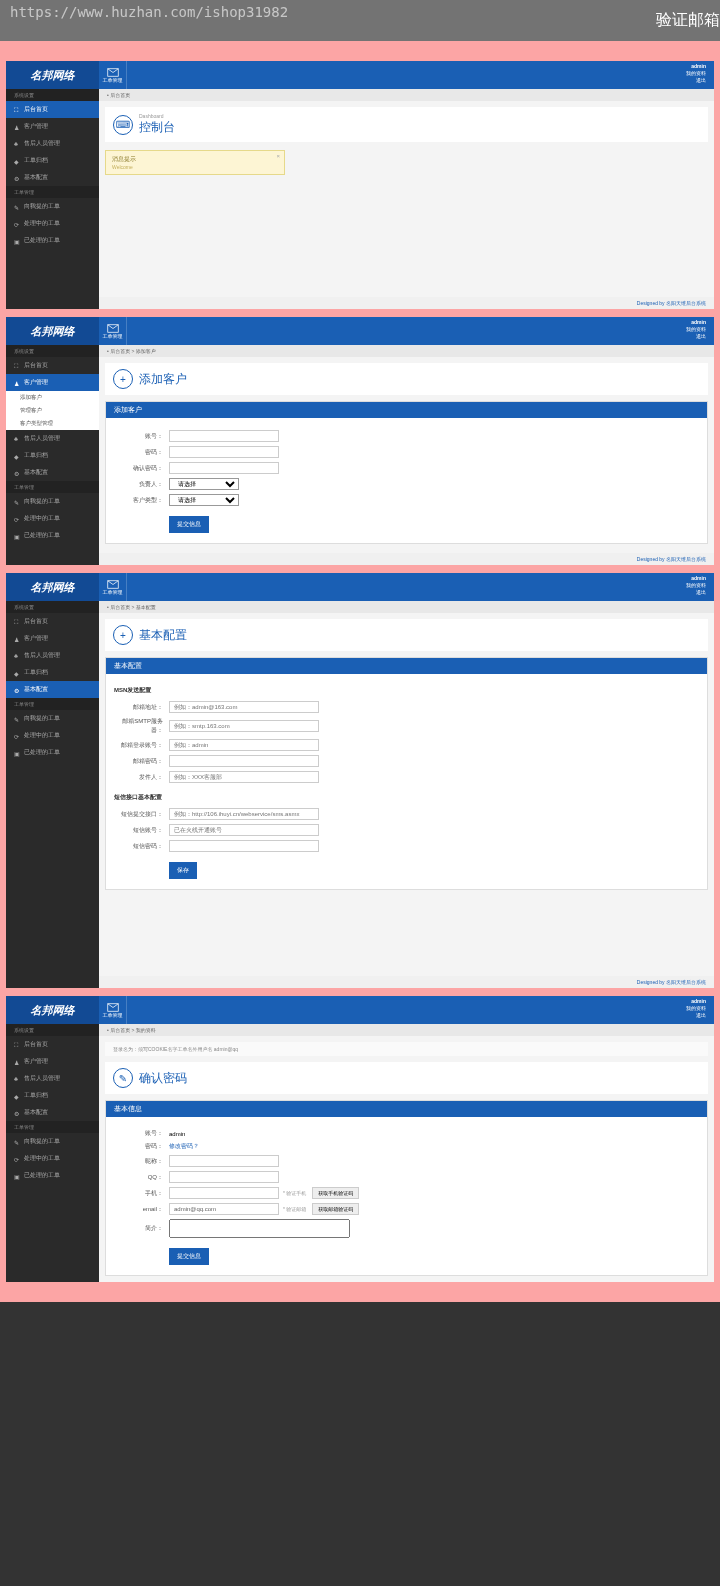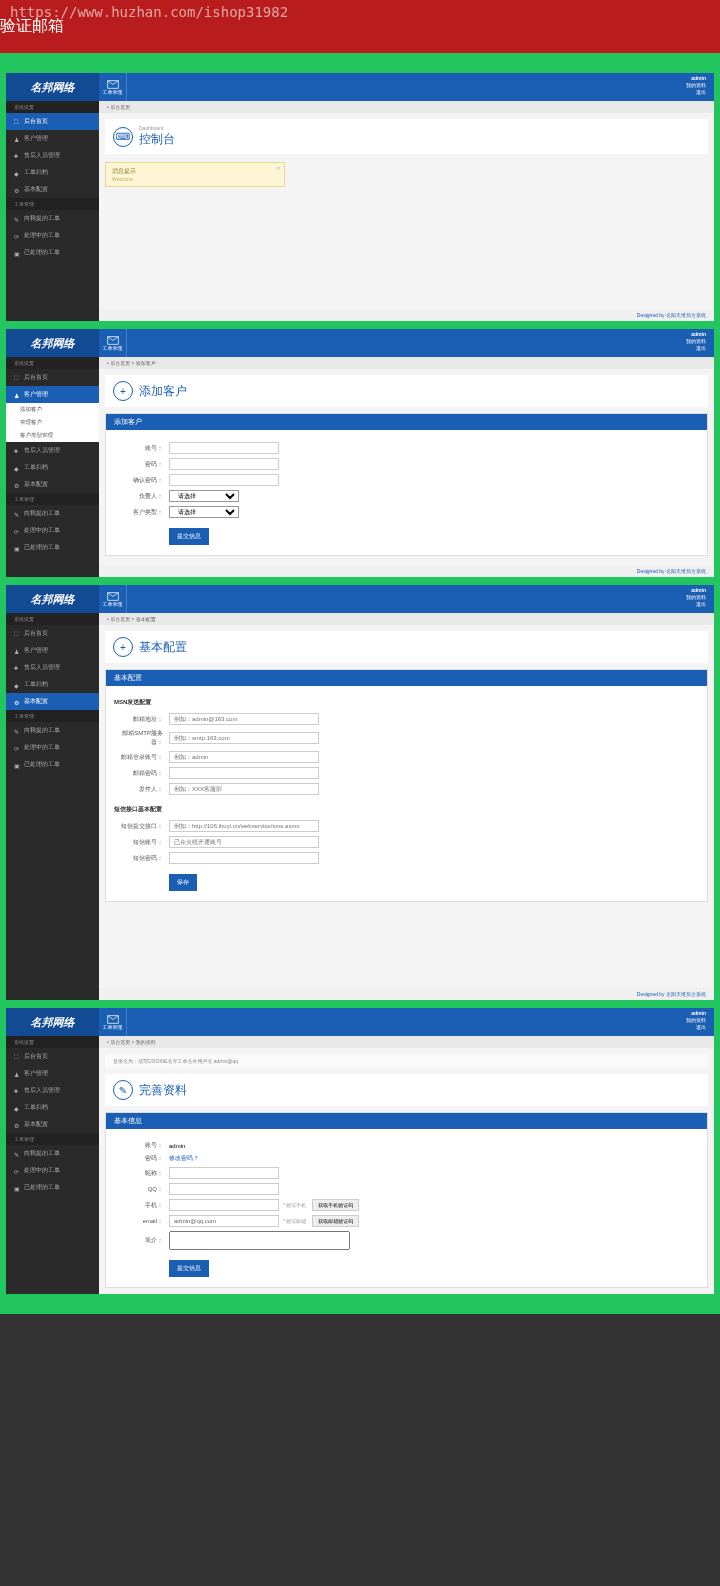--- a/index.html
+++ b/index.html
@@ -1,19 +1,19 @@
 <!DOCTYPE html>
 <html><head>
 <meta charset="utf-8">
 <style>
 *{margin:0;padding:0;box-sizing:border-box;font-family:"Microsoft YaHei",sans-serif}
 body{background:#333;width:720px}
-.banner{background:#b91c1c;color:#fff;text-align:left;padding:16px 0;font-size:16px;position:relative}
+.banner{background:#737373;color:#fff;text-align:right;padding:10px 0;font-size:16px;position:relative}
 .banner-url{position:absolute;left:10px;top:4px;color:rgba(255,255,255,.6);font-size:14px;font-family:monospace}
-.shots{background:#22c55e;padding:12px 6px}
+.shots{background:#fca5a5;padding:12px 6px}
 .app{background:#fff;margin:8px 0;display:flex;flex-direction:column;font-size:7px;height:auto}
 .hdr{background:#1a5fb4;display:flex;color:#fff;height:28px}
 .logo{background:#124a94;width:93px;font-style:italic;font-weight:bold;font-size:11px;display:flex;align-items:center;justify-content:center;font-family:serif}
 .mail{width:28px;display:flex;flex-direction:column;align-items:center;justify-content:center;border-right:1px solid rgba(255,255,255,.2)}
 .mail svg{width:12px;height:9px;stroke:#fff;fill:none}
 .mail span{font-size:5px}
 .usr{margin-left:auto;padding:2px 8px;text-align:right;font-size:5px;line-height:1.4}
 .usr .nm{font-weight:bold}
 .body{display:flex;min-height:220px}
 .nav{width:93px;background:#2a2a2a;color:#aaa;font-size:6px}
@@ -377,21 +377,21 @@
       <div class="nav-i">
             <span class="nav-ic">▣</span>
             <span>已处理的工单</span>
           </div>
     </div>
     <div class="main">
       <div class="crumb">• 后台首页 &gt; 我的资料</div>
       <div class="note">登录名为：须写COOKIE名字工单名外用户名  admin@qq</div>
       <div class="pghdr" style="margin-top:0">
         <div class="pgicon">✎</div>
-        <div class="pgt"><span>完善资料</span></div>
+        <div class="pgt"><span>确认密码</span></div>
       </div>
       <div class="panel">
         <div class="panel-h">基本信息</div>
         <div class="panel-b">
           <div class="frow">
                 <div class="flbl">账号：</div>
                 <span>admin</span>
               </div>
           <div class="frow">
                 <div class="flbl">密码：</div>

